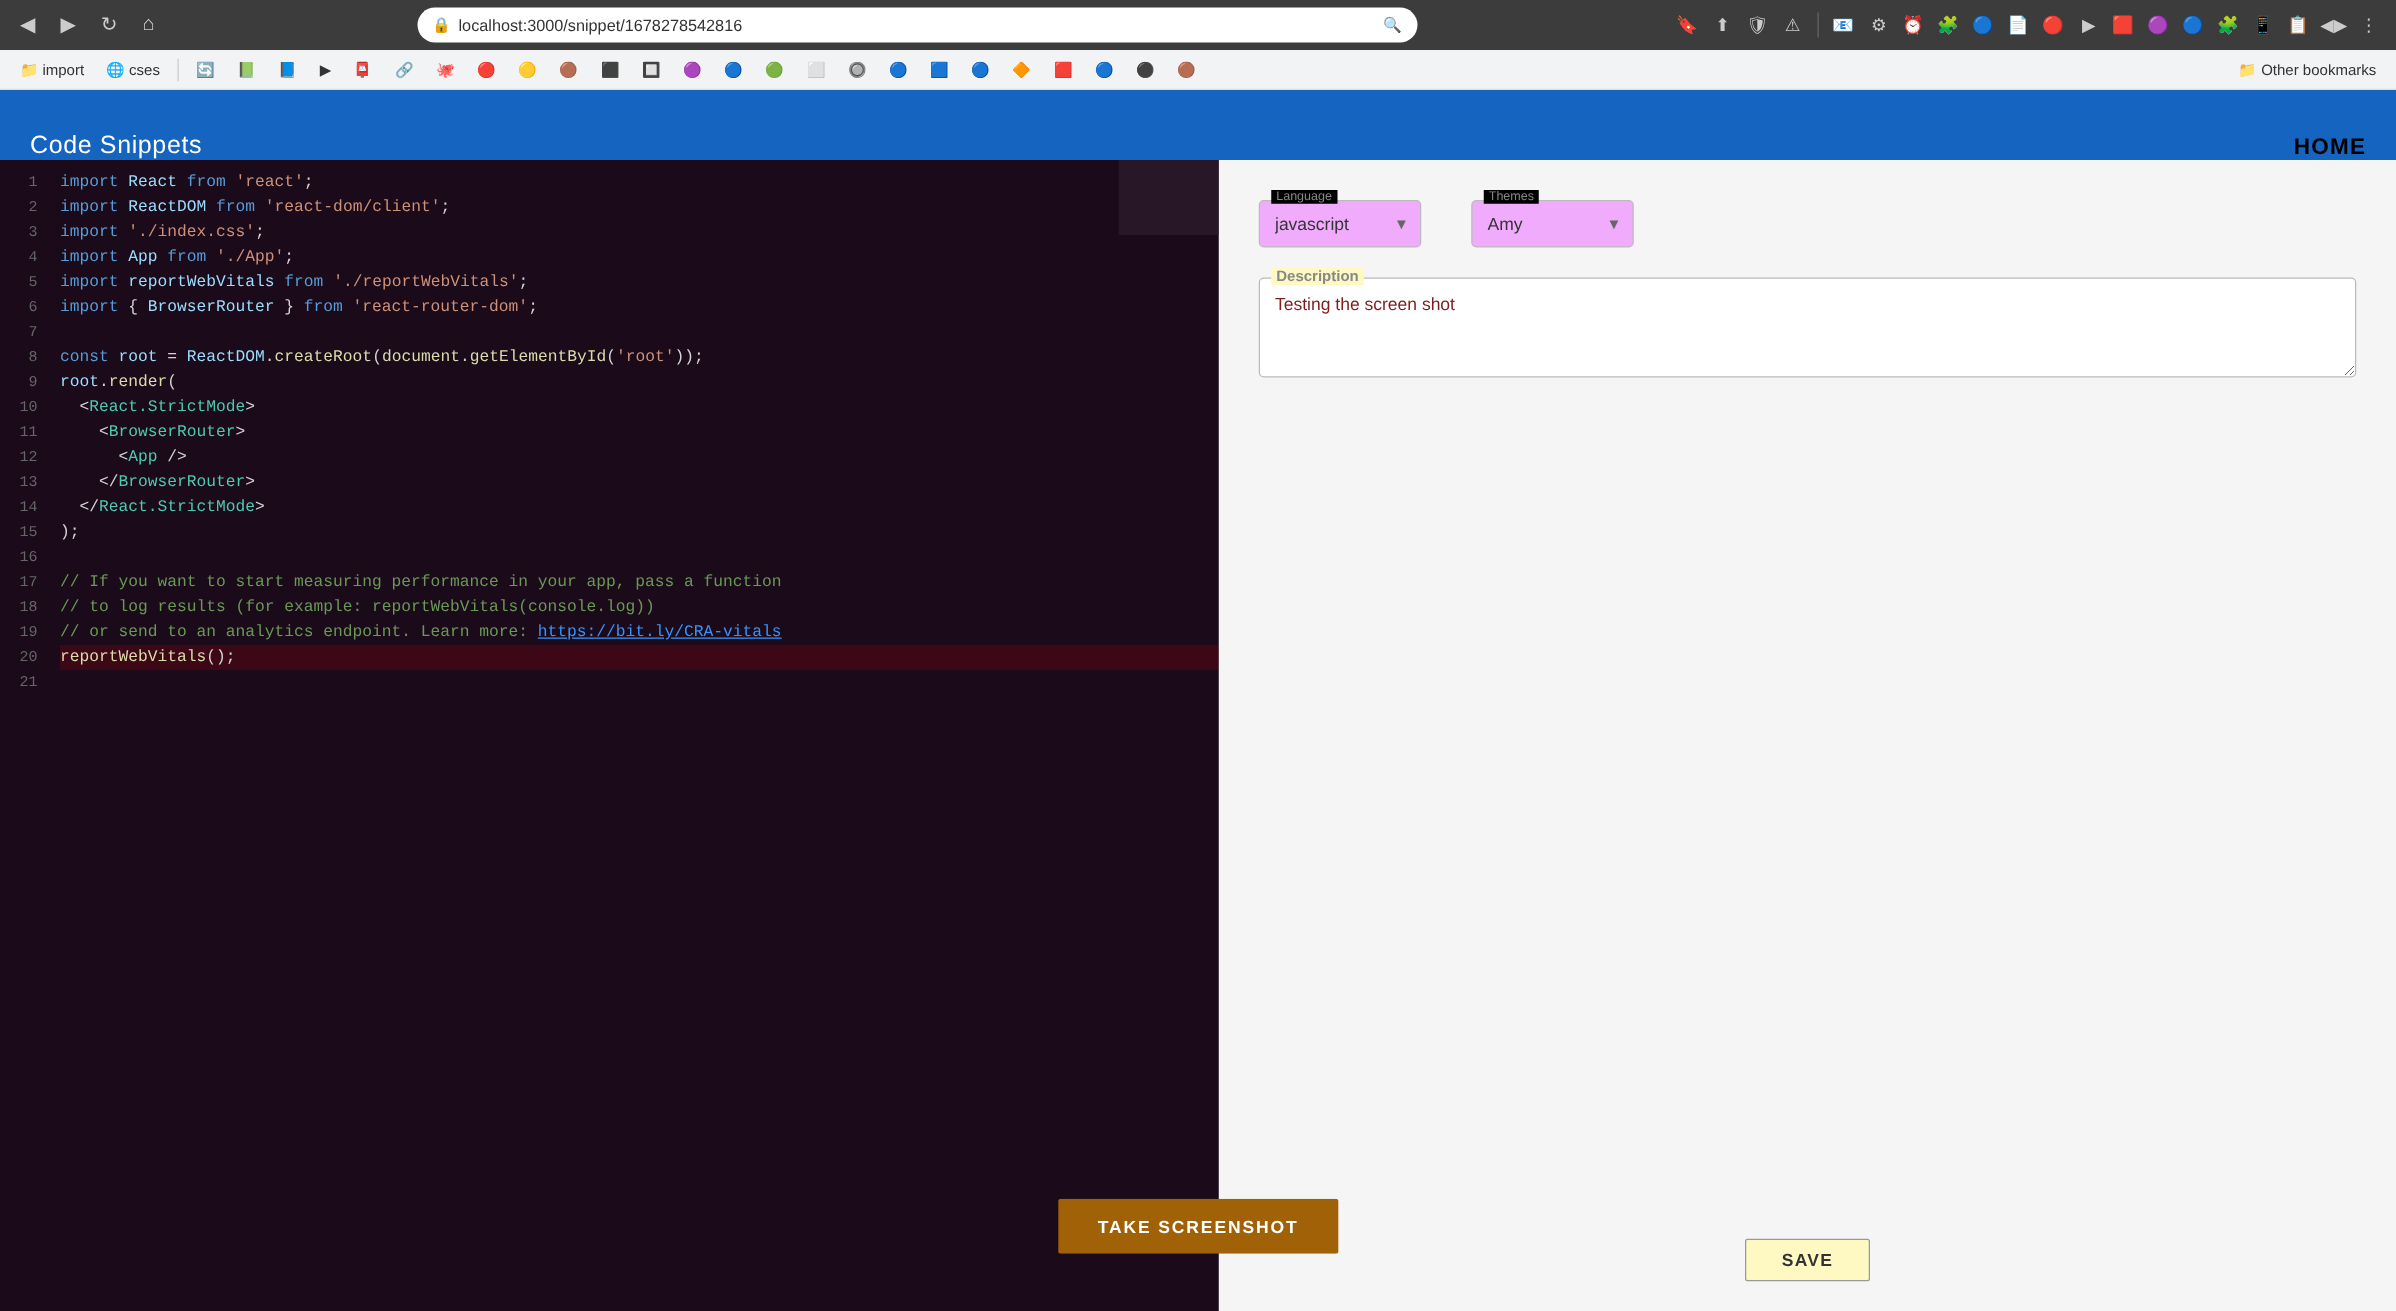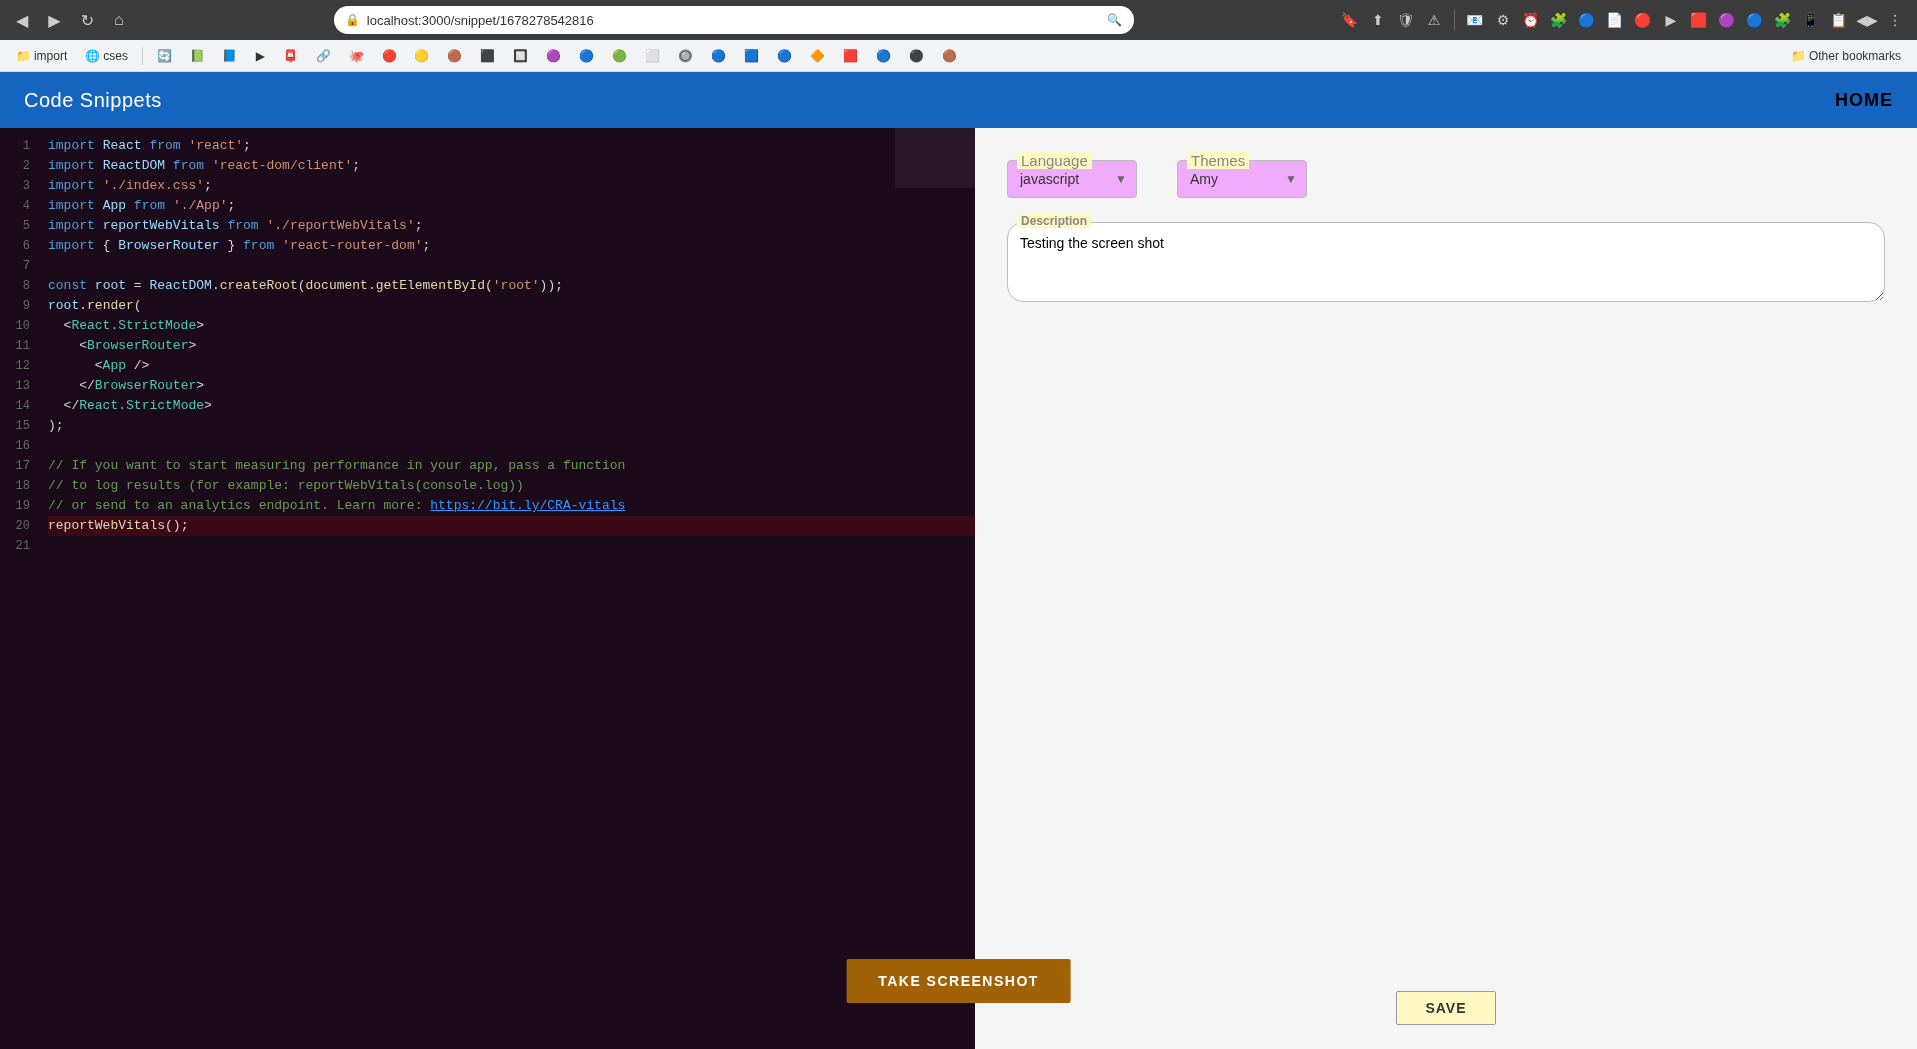--- a/index.html
+++ b/index.html
@@ -68,21 +68,21 @@
     }
     .bookmark-icon { font-size: 12px; }
     .bookmarks-divider { width: 1px; height: 18px; background: #ccc; margin: 0 4px; }
     .bookmark-folder { display: flex; align-items: center; gap: 3px; padding: 3px 8px; border-radius: 4px; cursor: pointer; font-size: 12px; color: #333; }
 
     
     .app-header {
       background: #1565c0;
       height: 56px;
       display: flex;
-      align-items: center;
+      align-items: flex-end;
       padding: 0 24px;
       justify-content: space-between;
     }
     .app-title {
       color: white;
       font-size: 20px;
       font-weight: 500;
       letter-spacing: 0.5px;
     }
     .app-nav-home {
@@ -169,23 +169,23 @@
 
     .form-field {
       position: relative;
       display: flex;
       flex-direction: column;
     }
     .form-field-label {
       position: absolute;
       top: -8px;
       left: 10px;
-      background: #fef9c3;
+      background: #000000;
       padding: 0 4px;
-      font-size: 15px;
+      font-size: 10px;
       color: #888;
       z-index: 1;
     }
     .form-select {
       border: 1px solid #bbb;
       border-radius: 4px;
       padding: 10px 32px 10px 12px;
       font-size: 14px;
       background: #f0abfc;
       appearance: none;
@@ -221,24 +221,24 @@
       padding: 0 4px;
       font-size: 12px;
       color: #888;
       z-index: 1;
       font-weight: bold;
     }
     .description-textarea {
       width: 100%;
       min-height: 80px;
       border: 1px solid #bbb;
-      border-radius: 16px;
+      border-radius: 4px;
       padding: 12px;
       font-size: 14px;
-      color: #000000;
+      color: #7f1d1d;
       resize: vertical;
       font-family: Arial, sans-serif;
       background: white;
       outline: none;
     }
 
     
     .save-btn-container {
       display: flex;
       justify-content: center;

